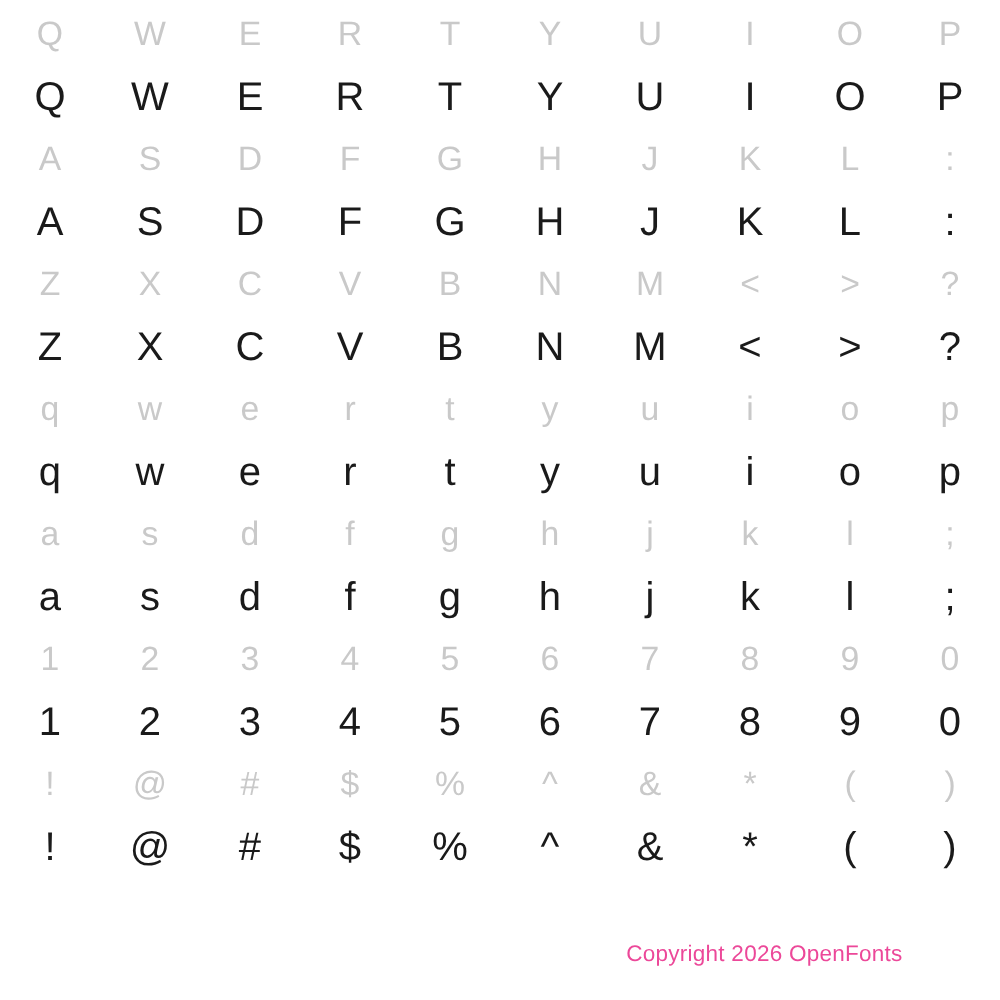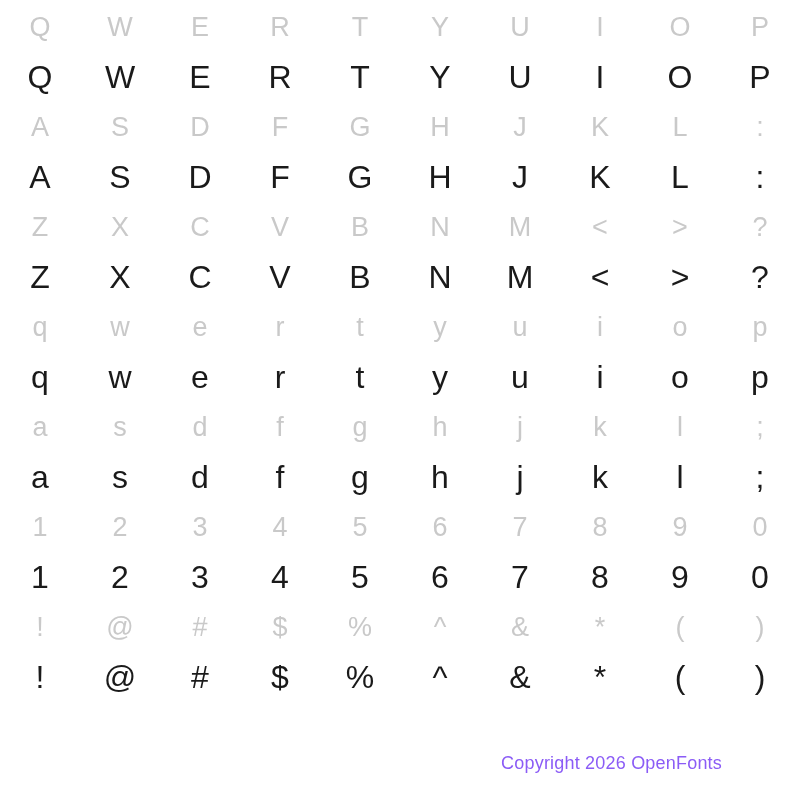--- a/index.html
+++ b/index.html
@@ -46,21 +46,21 @@
     font-size: 27px;
   }
   .row.dark .cell {
     color: #1a1a1a;
     font-size: 32px;
   }
   .footer {
     position: absolute;
     right: 78px;
     bottom: 26px;
-    color: #8b5cf6;
+    color: #ec4899;
     font-size: 18px;
     letter-spacing: 0.2px;
   }
 </style>
 </head>
 <body>
 
 <div class="specimen">
   <div class="grid" id="glyph-grid">
       <div class="row light">

